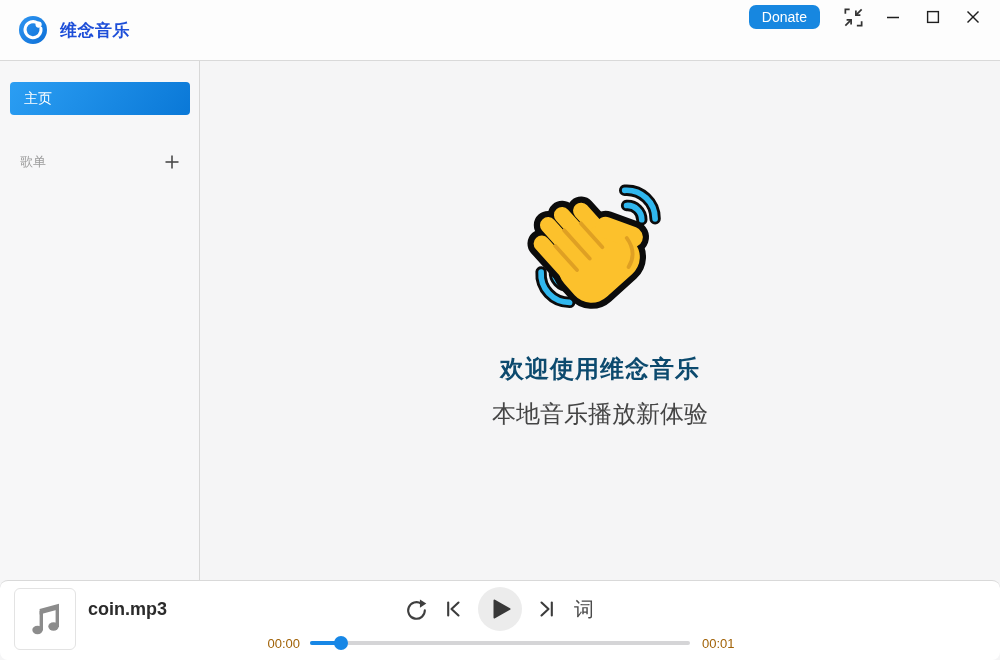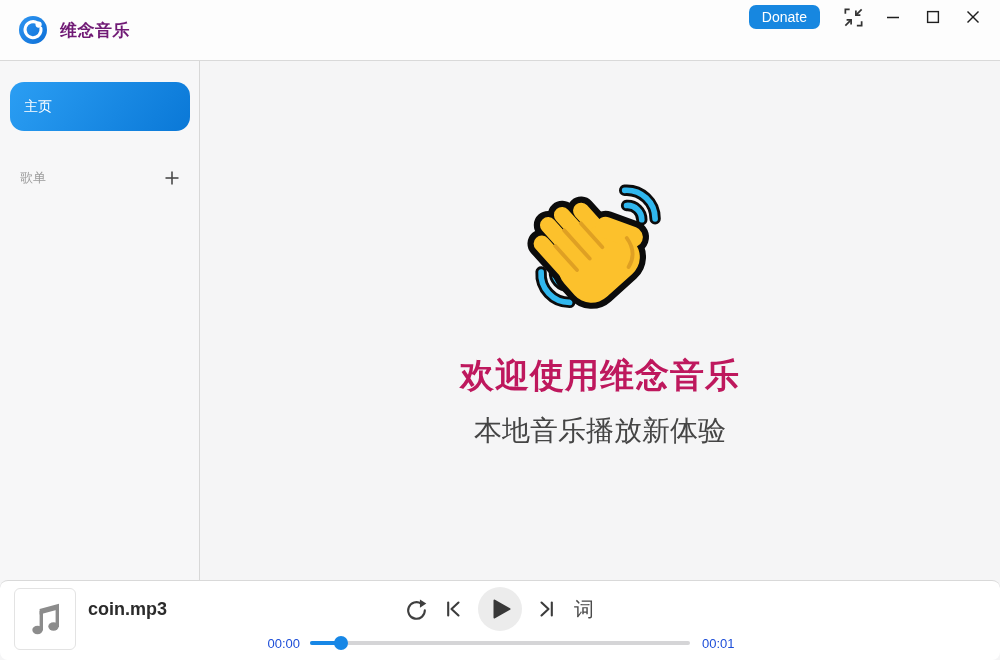--- a/index.html
+++ b/index.html
@@ -4,53 +4,53 @@
 <style>
   html,body{margin:0;padding:0;background:#e9e9e9;}
   .window{
     position:relative;width:1000px;height:660px;overflow:hidden;
     font-family:"Liberation Sans",sans-serif;background:#f5f5f6;
     -webkit-font-smoothing:antialiased;
   }
   
   .topbar{position:absolute;top:0;left:0;right:0;height:60px;background:#fdfdfd;border-bottom:1px solid #d9d9d9;z-index:5;}
   .brand{position:absolute;left:18px;top:0;height:60px;display:flex;align-items:center;gap:12px;}
-  .brand .app-title{font-size:17px;font-weight:700;color:#701a75;letter-spacing:.5px;}
+  .brand .app-title{font-size:17px;font-weight:700;color:#1d4ed8;letter-spacing:.5px;}
   .top-right{position:absolute;top:4px;right:12px;display:flex;align-items:center;gap:10px;}
   .donate-btn{height:24px;padding:0 13px;border:none;border-radius:7px;color:#fff;font-size:14px;
     font-family:"Liberation Sans",sans-serif;display:flex;align-items:center;cursor:pointer;margin-right:8px;}
   .win-btn{width:30px;height:26px;display:flex;align-items:center;justify-content:center;background:transparent;border:none;cursor:pointer;padding:0;}
   
   .sidebar{position:absolute;top:61px;left:0;width:199px;bottom:80px;background:#f7f7f8;border-right:1px solid #d8d8d8;}
-  .side-item-active{margin:21px 9px 0 10px;height:49px;border-radius:14px;display:flex;align-items:center;
+  .side-item-active{margin:21px 9px 0 10px;height:33px;border-radius:4px;display:flex;align-items:center;
     padding-left:14px;color:#fff;font-size:14px;cursor:pointer;
     background:linear-gradient(125deg,#2b9ef3 0%,#0a78d7 100%);}
   .side-section{margin-top:38px;display:flex;align-items:center;justify-content:space-between;padding:0 19px 0 20px;}
   .side-section .label{color:#9b9b9b;font-size:13px;}
   .icon-btn{background:transparent;border:none;padding:0;cursor:pointer;display:flex;align-items:center;justify-content:center;}
   
   .main{position:absolute;top:61px;left:200px;right:0;bottom:80px;background:#f5f5f6;display:flex;flex-direction:column;align-items:center;}
   .hero-emoji{margin-top:116px;width:152px;height:152px;}
-  .welcome-title{margin-top:24px;font-size:34px;font-weight:700;color:#be185d;letter-spacing:1px;}
-  .welcome-sub{margin-top:13px;font-size:28px;color:#454545;}
+  .welcome-title{margin-top:24px;font-size:24px;font-weight:700;color:#0c4a6e;letter-spacing:1px;}
+  .welcome-sub{margin-top:13px;font-size:24px;color:#454545;}
   
   .player{position:absolute;left:0;right:0;bottom:0;height:79px;background:#ffffff;border-top:1px solid #d9d9d9;border-radius:8px;}
   .thumb{position:absolute;left:14px;top:7px;width:60px;height:60px;background:#fff;border:1px solid #e3e3e3;
     border-radius:6px;display:flex;align-items:center;justify-content:center;cursor:pointer;}
   .track-title{position:absolute;left:88px;top:18px;font-size:18px;font-weight:700;color:#2b2b2b;}
   .controls{position:absolute;left:0;right:0;top:6px;height:44px;display:flex;align-items:center;justify-content:center;}
   .ctl{background:transparent;border:none;padding:0;cursor:pointer;display:flex;align-items:center;justify-content:center;}
   .ctl.repeat{width:24px;margin-right:16px;}
   .ctl.prev{width:20px;margin-right:14px;}
   .play-btn{width:44px;height:44px;border-radius:50%;background:#ececec;border:none;cursor:pointer;
     display:flex;align-items:center;justify-content:center;}
   .ctl.next{width:20px;margin-left:14px;}
   .ctl.lyrics{width:24px;margin-left:16px;font-size:20px;color:#4a4a4a;font-family:"Liberation Sans",sans-serif;}
   .progress-row{position:absolute;left:0;top:635px;width:1000px;height:16px;}
-  .time{position:absolute;top:1px;font-size:13px;color:#1d4ed8;}
+  .time{position:absolute;top:1px;font-size:13px;color:#a16207;}
   .time.cur{left:255px;width:45px;text-align:right;}
   .time.tot{left:702px;}
   .track{position:absolute;left:310px;top:6px;width:380px;height:4px;border-radius:2px;background:#d5d5d7;cursor:pointer;}
   .track-fill{position:absolute;left:0;top:0;height:4px;border-radius:2px;}
   .knob{position:absolute;top:-5px;width:14px;height:14px;border-radius:50%;margin-left:-7px;cursor:pointer;}
 </style>
 </head>
 <body>
 
 <div class="window">

